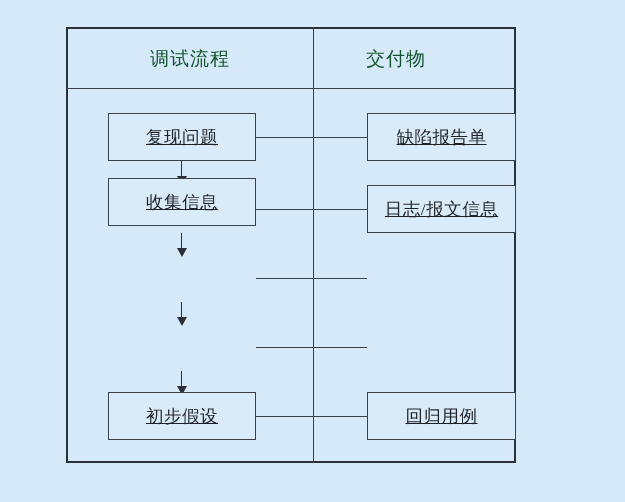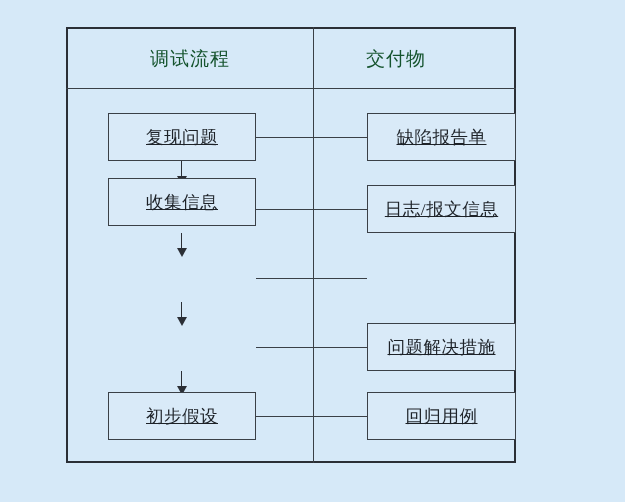--- a/index.html
+++ b/index.html
@@ -133,20 +133,19 @@
 
   <div class="node left" style="top:178px">收集信息</div>
   <div class="connector" style="top:209px"></div>
   <div class="node right" style="top:185px">日志/报文信息</div>
   <div class="arrow" style="top:233px"></div>
 
   <div class="connector" style="top:278px"></div>
   <div class="arrow" style="top:302px"></div>
 
   <div class="connector" style="top:347px"></div>
-  <div class="node right" style="top:323px">问题解决措施</div>
   <div class="arrow" style="top:371px"></div>
 
   <div class="node left" style="top:392px">初步假设</div>
   <div class="connector" style="top:416px"></div>
   <div class="node right" style="top:392px">回归用例</div>
 
 </div>
 
 </body></html>

